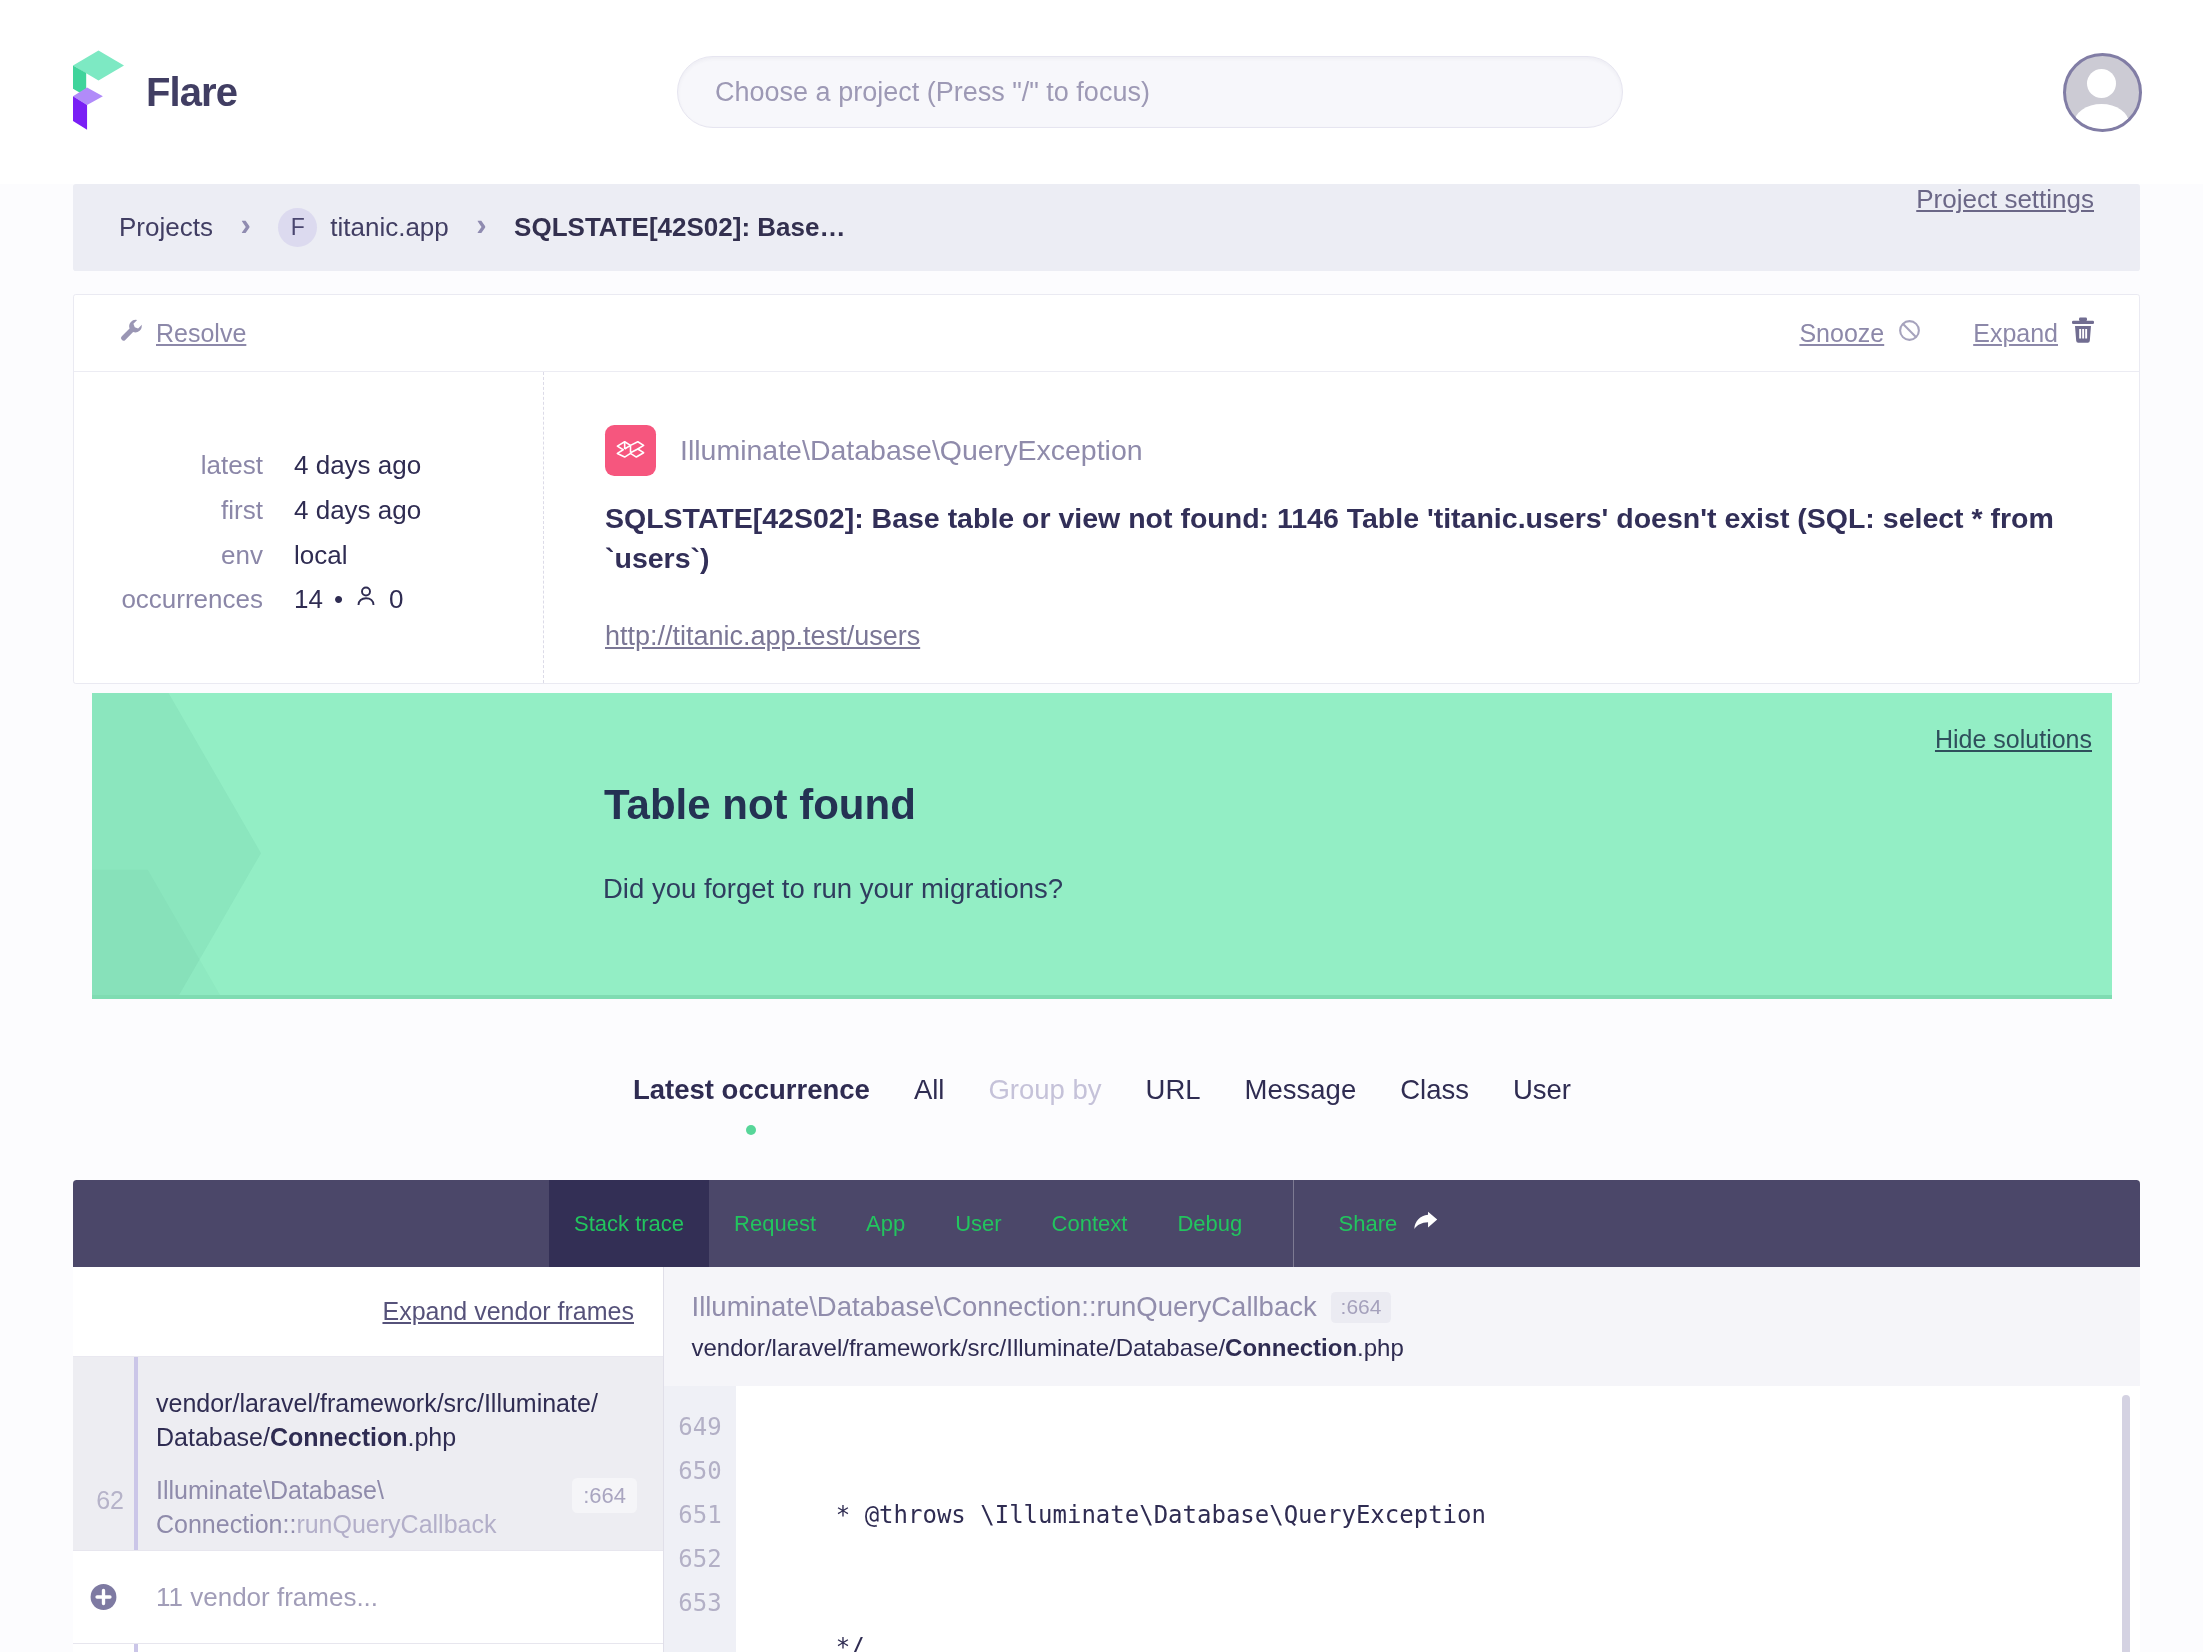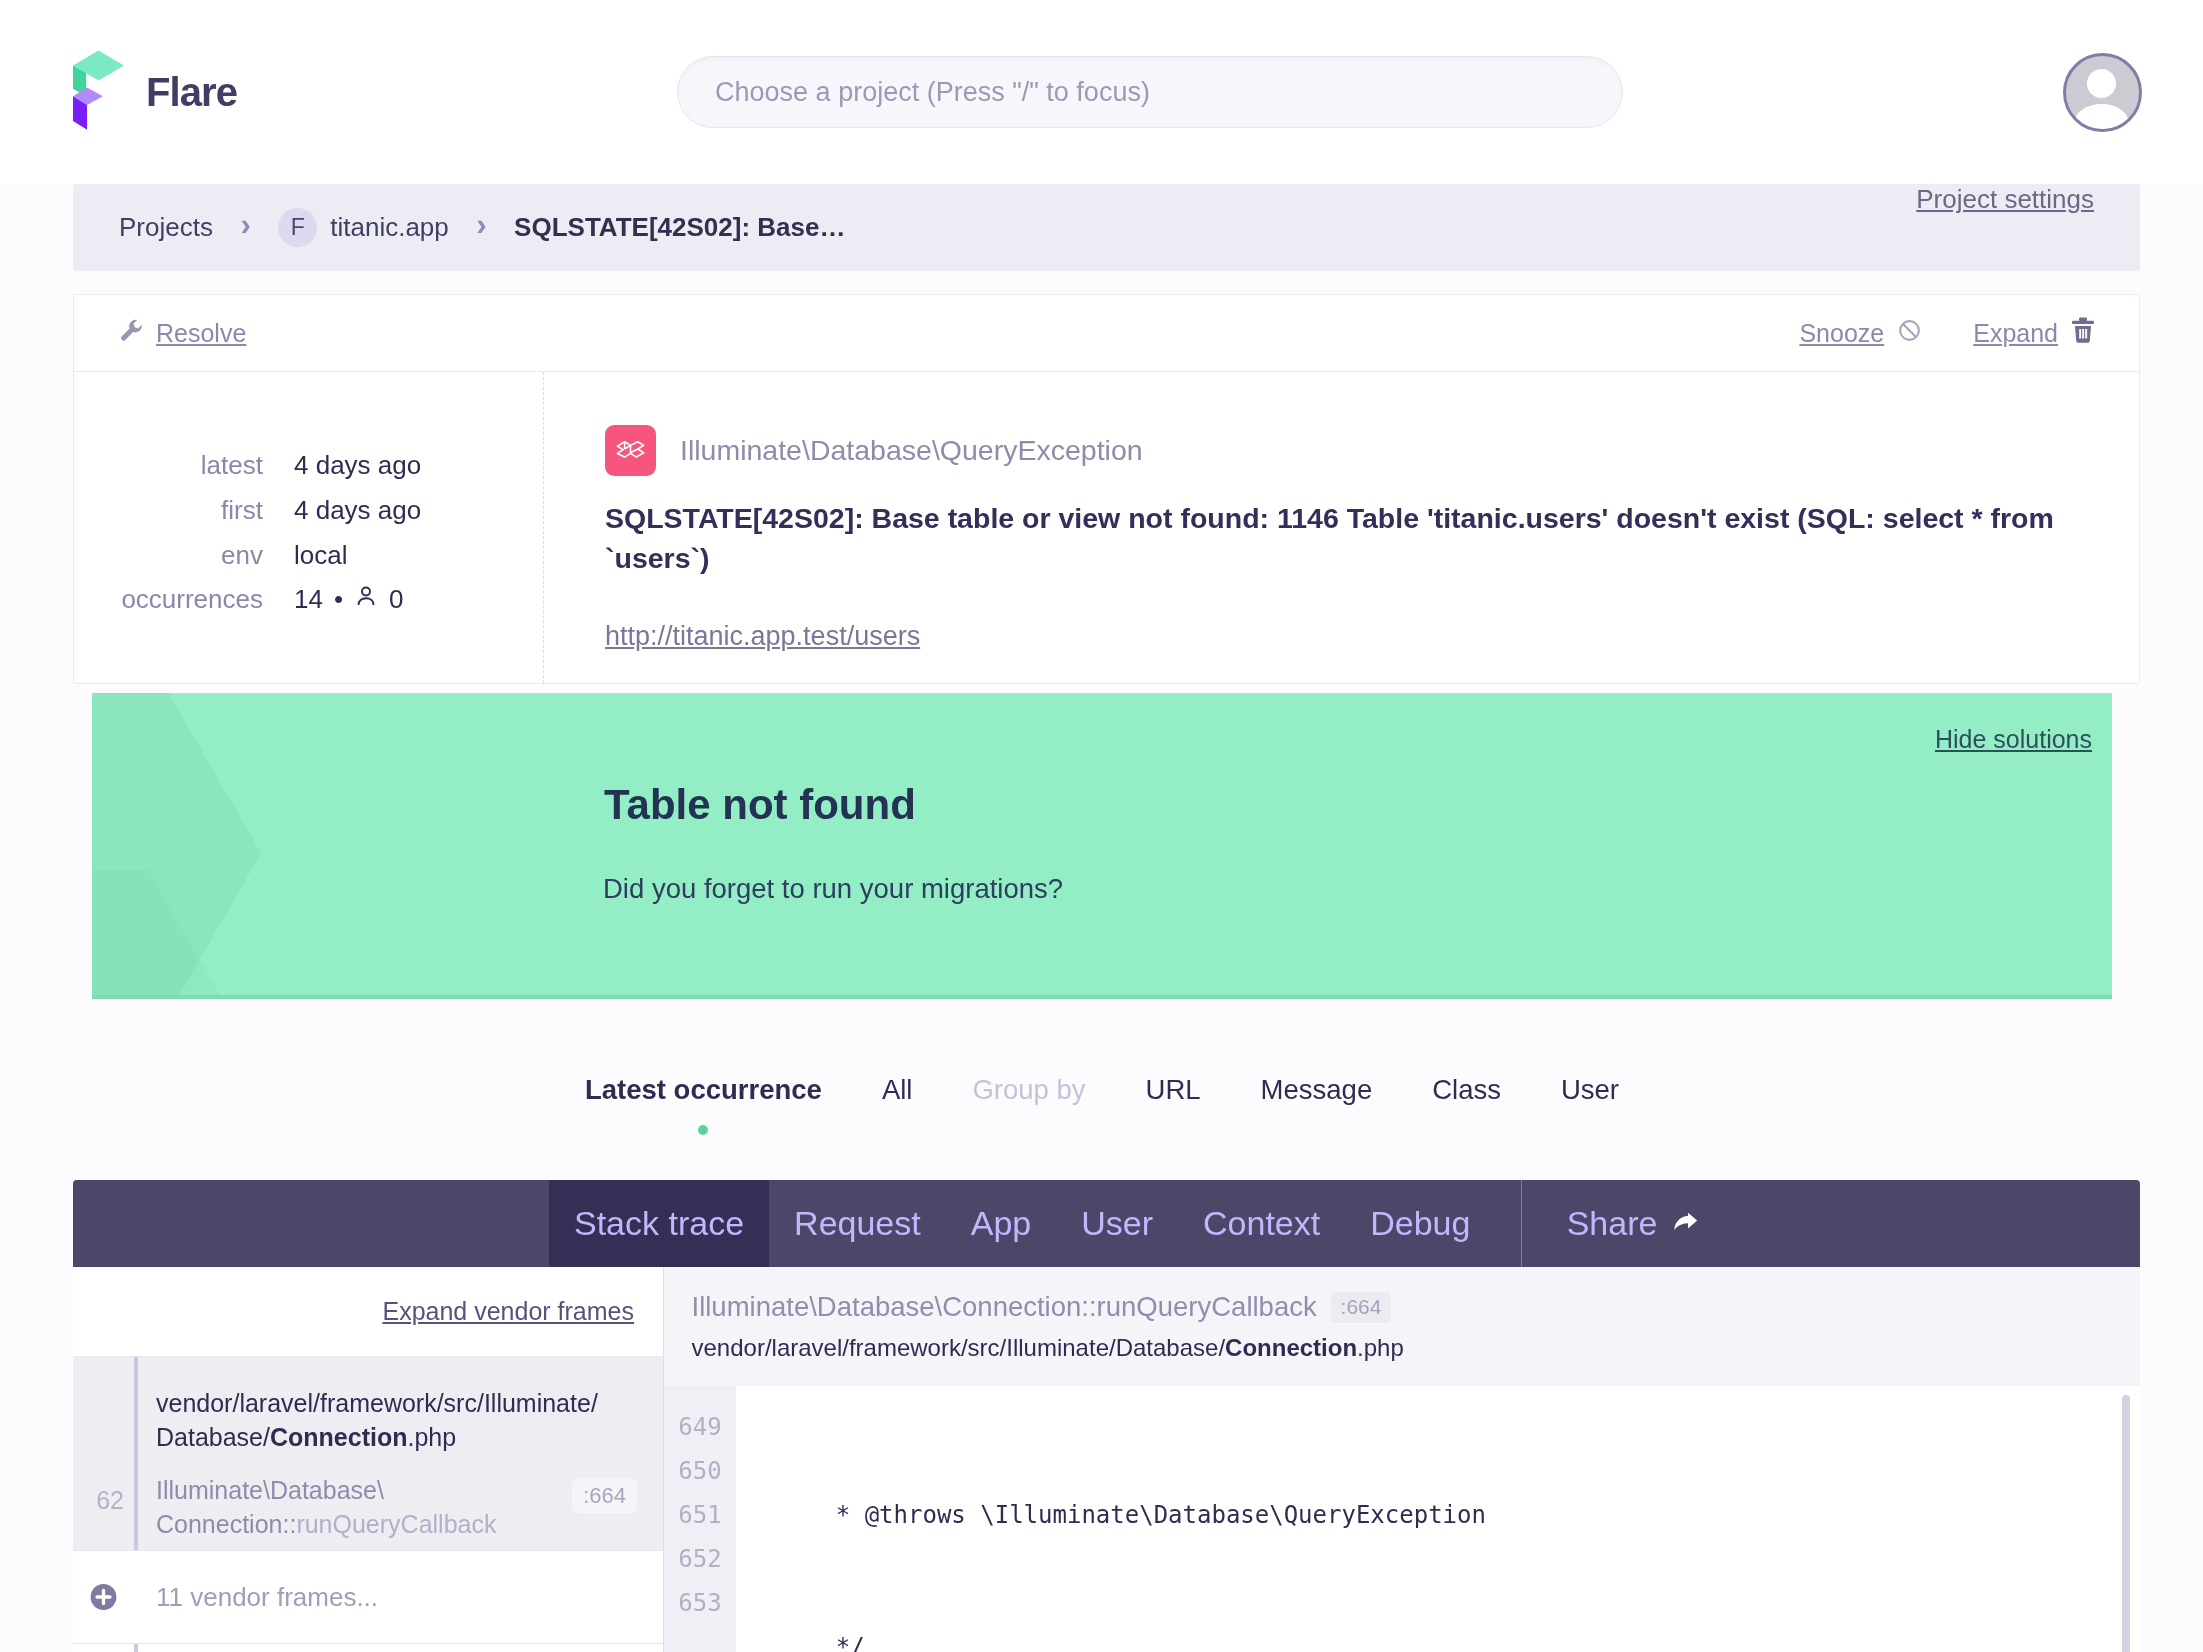--- a/index.html
+++ b/index.html
@@ -45,28 +45,28 @@
   
   .solution-banner { margin:9.2px 92px 0; height:306px; background:#93eec5; position:relative; overflow:hidden; border-bottom:4.6px solid #7fdcb2; }
   .hex { position:absolute; clip-path:polygon(25% 6.7%, 75% 6.7%, 100% 50%, 75% 93.3%, 25% 93.3%, 0 50%); background:rgba(18,110,84,0.06); }
   .hex1 { left:-253px; top:-51px; width:422px; height:422px; }
   .hex2 { left:-275px; top:147px; width:441px; height:441px; background:rgba(18,110,84,0.035); }
   .hide-solutions { position:absolute; top:32px; right:20px; font-size:25px; color:#2f4f5c; }
   .sol-title { position:absolute; left:512px; top:88px; font-size:42px; font-weight:bold; color:#243253; }
   .sol-desc { position:absolute; left:511px; top:180px; font-size:27.5px; color:#2f3d5f; }
 
   
-  .occ-tabs { height:181px; display:flex; align-items:center; justify-content:center; gap:60px; font-size:27.5px; color:#2f2c52; background:#fcfcfe; }
+  .occ-tabs { height:181px; display:flex; align-items:center; justify-content:center; gap:44px; font-size:27.5px; color:#2f2c52; background:#fcfcfe; }
   .occ-tab { position:relative; cursor:pointer; }
   .occ-tab.active { font-weight:bold; }
   .occ-tab.muted { color:#c5c2d9; }
   .tab-dot { position:absolute; left:50%; transform:translateX(-50%); bottom:-29px; width:10px; height:10px; border-radius:50%; background:#57d699; }
 
   
-  .dark-tabs { margin:0 64px 0 73px; height:87px; background:#4b4769; border-radius:3.7px 3.7px 0 0; display:flex; align-items:stretch; color:#c4b5fd; font-size:34px; padding-left:476px; }
+  .dark-tabs { margin:0 64px 0 73px; height:87px; background:#4b4769; border-radius:3.7px 3.7px 0 0; display:flex; align-items:stretch; color:#22c55e; font-size:22px; padding-left:476px; }
   .dtab { display:flex; align-items:center; padding:0 25px; cursor:pointer; }
   .dtab.active { background:#332f55; }
   .dtab-divider { width:0.9px; background:rgba(255,255,255,.28); margin:0 26px; }
   .share { display:flex; align-items:center; gap:14.7px; padding:0 18.4px; cursor:pointer; }
 
   
   .trace { margin:0 64px 0 73px; display:flex; height:386px; background:#fff; }
   .frames-col { width:590px; flex:none; background:#fff; }
   .frames-header { height:90px; display:flex; align-items:center; justify-content:flex-end; padding-right:29px; font-size:25px; color:#56527a; border-bottom:0.9px solid #e9e8f0; }
   .frame { position:relative; background:#ededf2; height:193px; padding:29px 27.5px 0 83px; }

